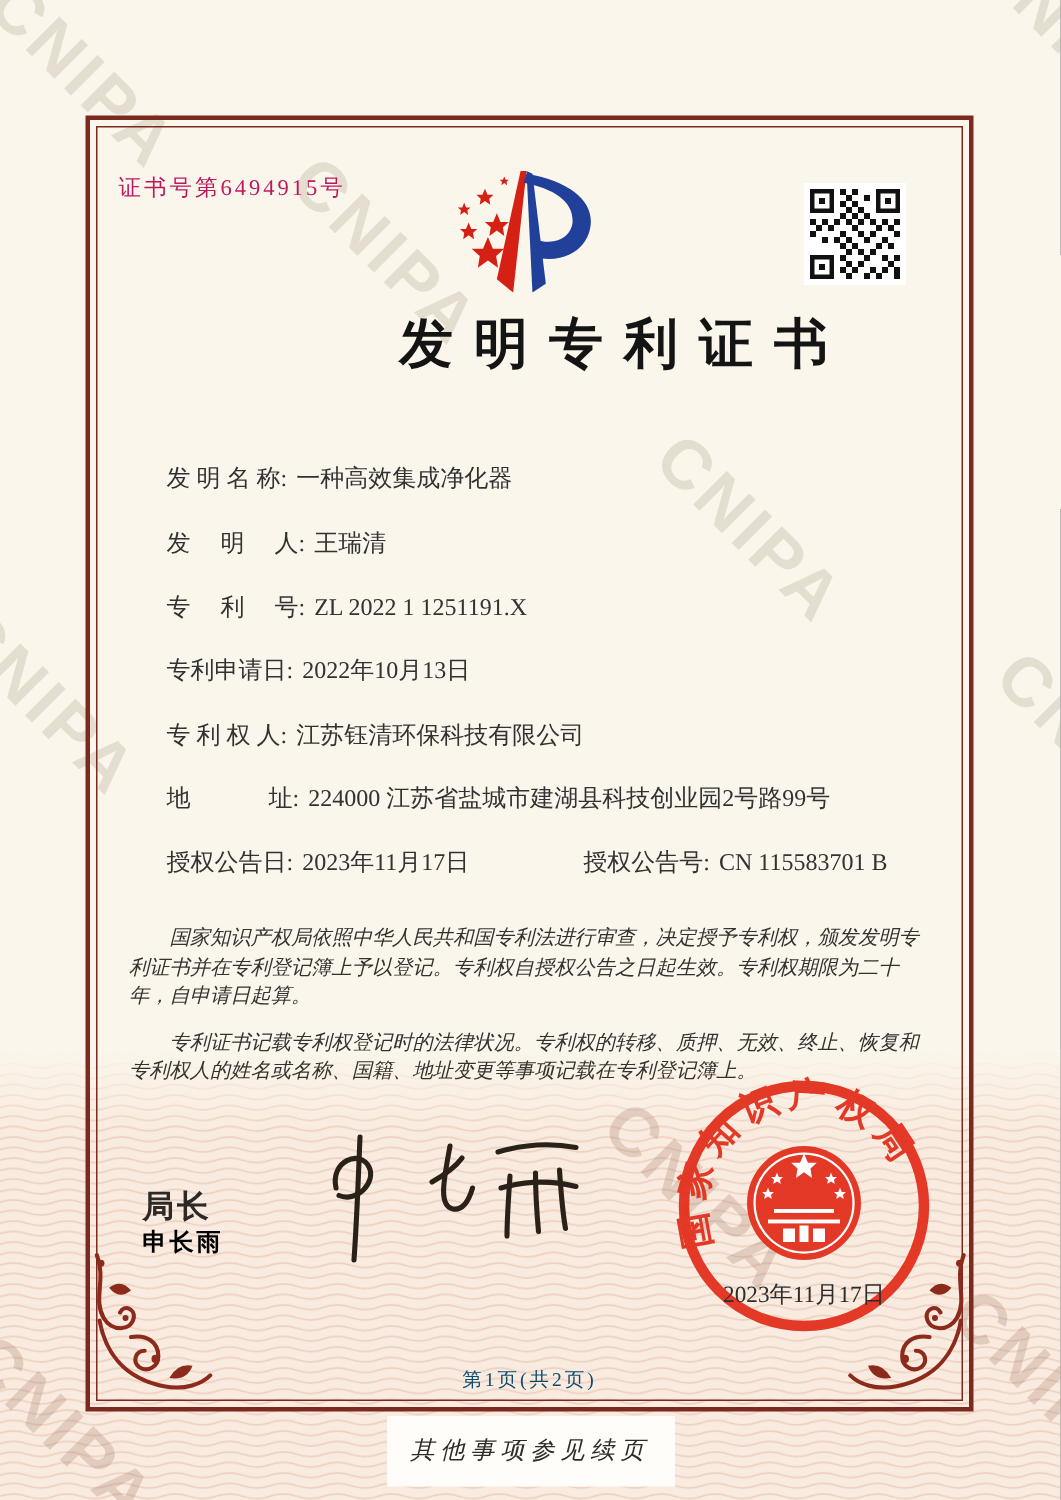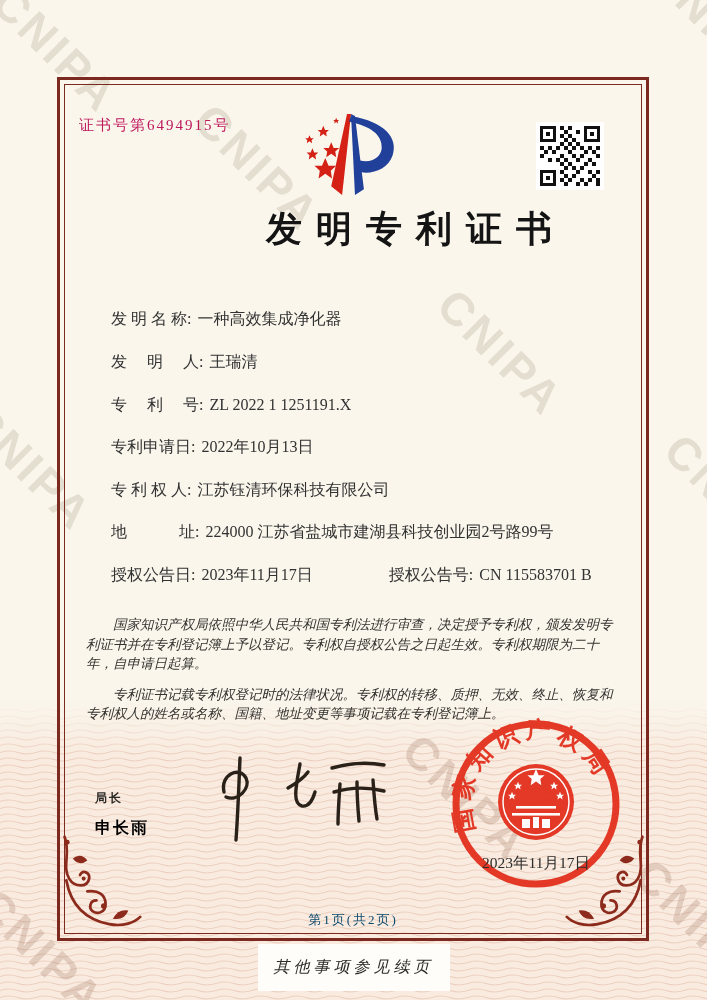--- a/index.html
+++ b/index.html
@@ -33,21 +33,21 @@
   
   .field-row{position:absolute;left:95px;font-size:16px;color:#323232;z-index:4;white-space:pre;}
   .field-row .lbl{display:inline-block;white-space:pre;}
   .field-row .val{margin-left:6px;}
   .grant-no{margin-left:76px;}
   
   .body-text{position:absolute;left:86px;top:583px;width:534px;z-index:4;
     font-style:italic;font-size:13.5px;line-height:19.5px;color:#34322e;margin-top:32px;}
   .body-text p{margin:0 0 11px 0;text-indent:2em;}
   
-  .director-title{position:absolute;left:95px;top:790px;z-index:4;font-size:12px;font-weight:700;
+  .director-title{position:absolute;left:95px;top:790px;z-index:4;font-size:21px;font-weight:700;
     font-family:"Liberation Sans","DejaVu Sans",sans-serif;color:#2c2a27;letter-spacing:2px;}
   .director-name{position:absolute;left:95px;top:818px;z-index:4;font-size:16px;font-weight:700;
     font-family:"Liberation Sans","DejaVu Sans",sans-serif;color:#000000;letter-spacing:2px;}
   .signature{position:absolute;left:196px;top:752px;width:205px;height:92px;z-index:4;}
   .seal{position:absolute;left:448px;top:716px;width:176px;height:176px;z-index:5;opacity:.95;}
   .page-no{position:absolute;left:60px;width:586px;top:911px;text-align:center;
     font-size:13px;color:#0c4a6e;z-index:4;letter-spacing:2px;}
   .note-wrap{position:absolute;left:0;top:944px;width:707px;text-align:center;z-index:4;}
   .note{display:inline-block;background:#fefdfa;padding:13px 16px;font-size:16px;
     letter-spacing:4px;color:#2e2c28;font-style:italic;}

